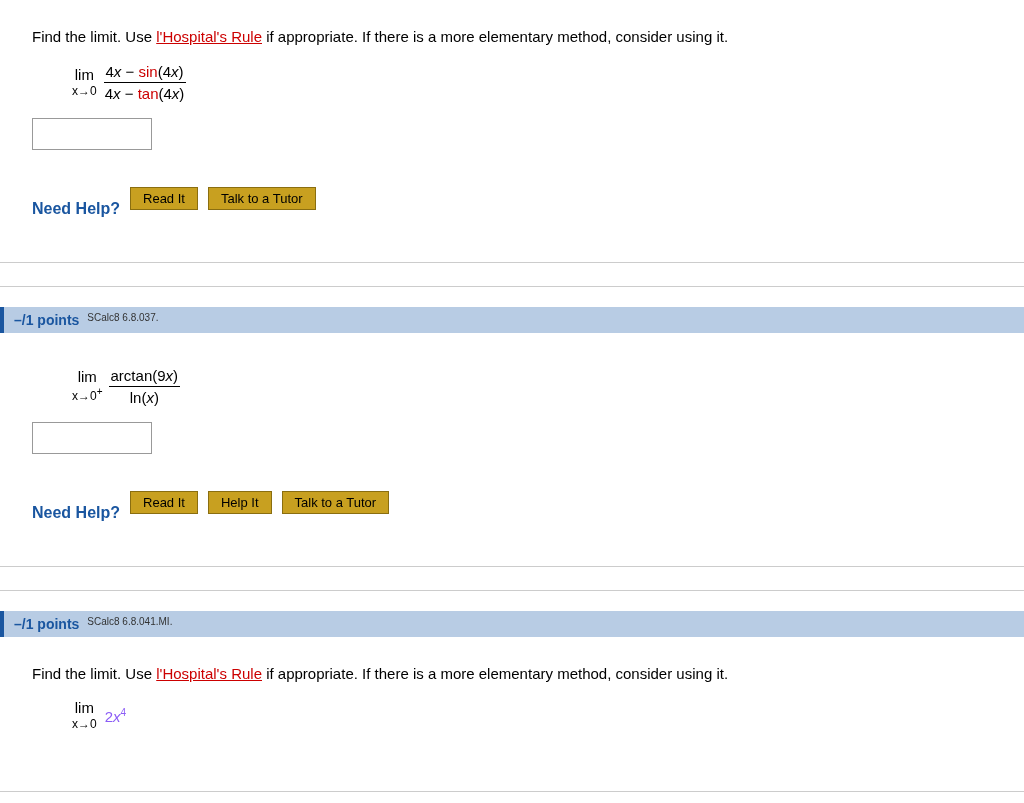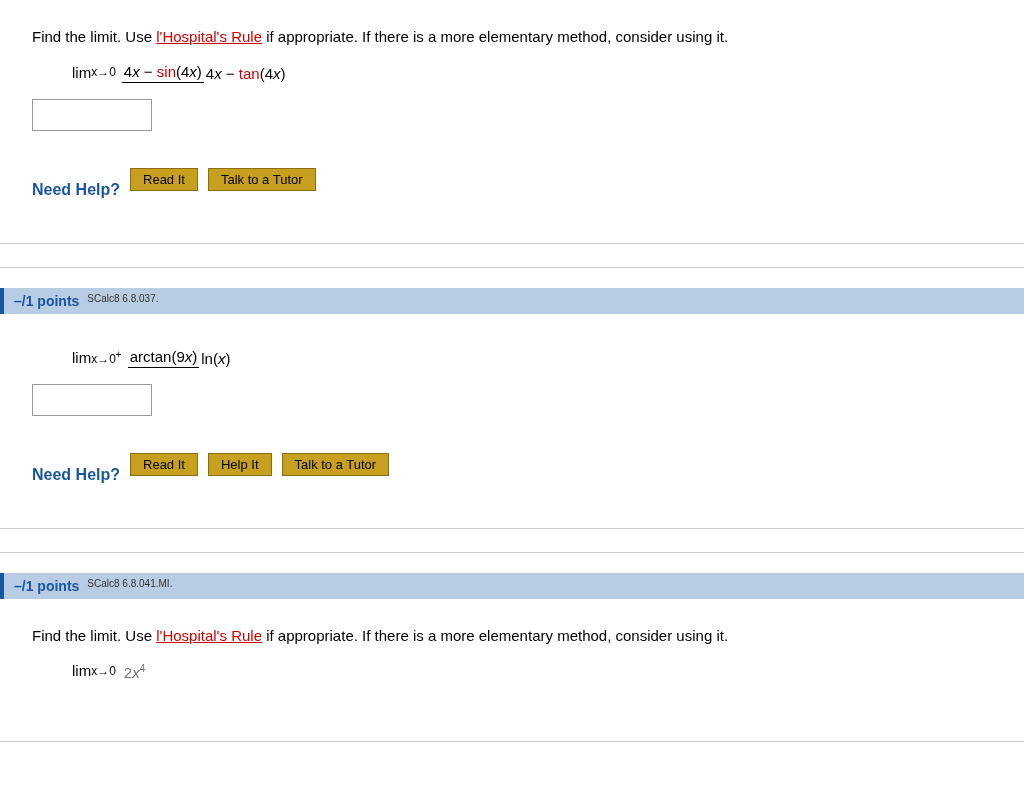--- a/index.html
+++ b/index.html
@@ -48,21 +48,21 @@
     }
 
     .lhospital-link {
       color: #cc0000;
       text-decoration: underline;
       cursor: pointer;
     }
 
     .fraction {
       display: flex;
-      flex-direction: row;
+      flex-direction: column;
       align-items: center;
     }
 
     .fraction-num {
       border-bottom: 1px solid #000;
       padding: 0 2px 2px 2px;
       font-size: 15px;
     }
 
     .fraction-den {
@@ -122,33 +122,33 @@
     .cos-fraction-num {
       border-bottom: 1px solid #000;
       padding: 0 2px 2px 2px;
       font-size: 15px;
       white-space: nowrap;
     }
 
     .fraction-den-red {
       padding: 2px 2px 0 2px;
       font-size: 15px;
-      color: #737373;
+      color: #8b5cf6;
     }
 
     .lim-container {
       display: flex;
       align-items: center;
       gap: 6px;
       margin: 8px 0 16px 40px;
     }
 
     .lim-text-block {
       display: inline-flex;
-      flex-direction: row;
+      flex-direction: column;
       align-items: center;
       font-size: 15px;
       line-height: 1.2;
     }
   </style>
 </head>
 <body>
 
 <div class="problem-section">
   <div class="problem-body">

